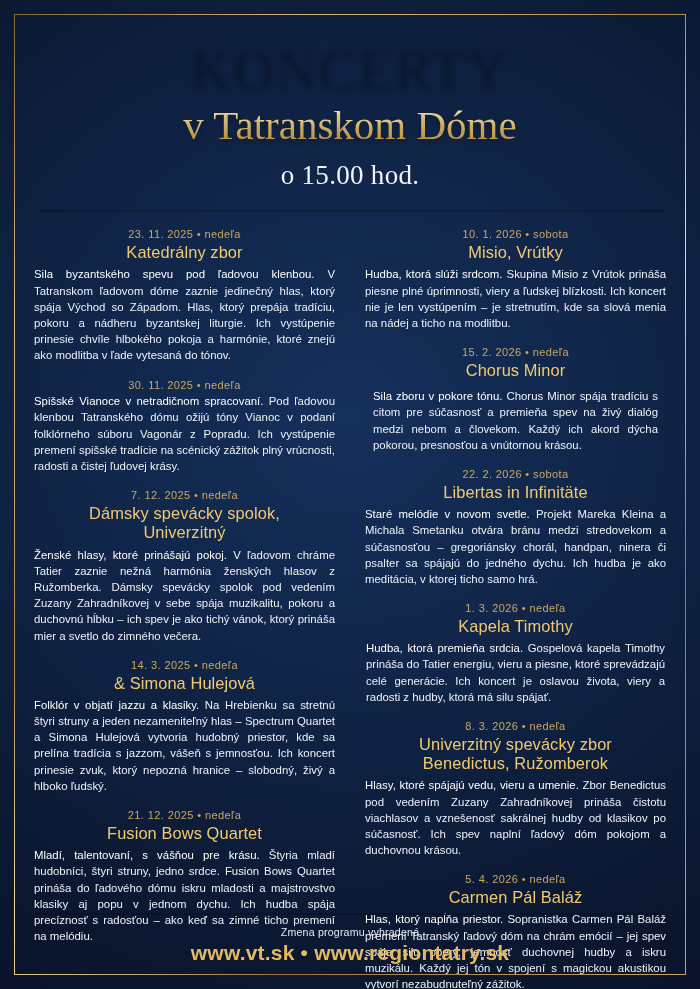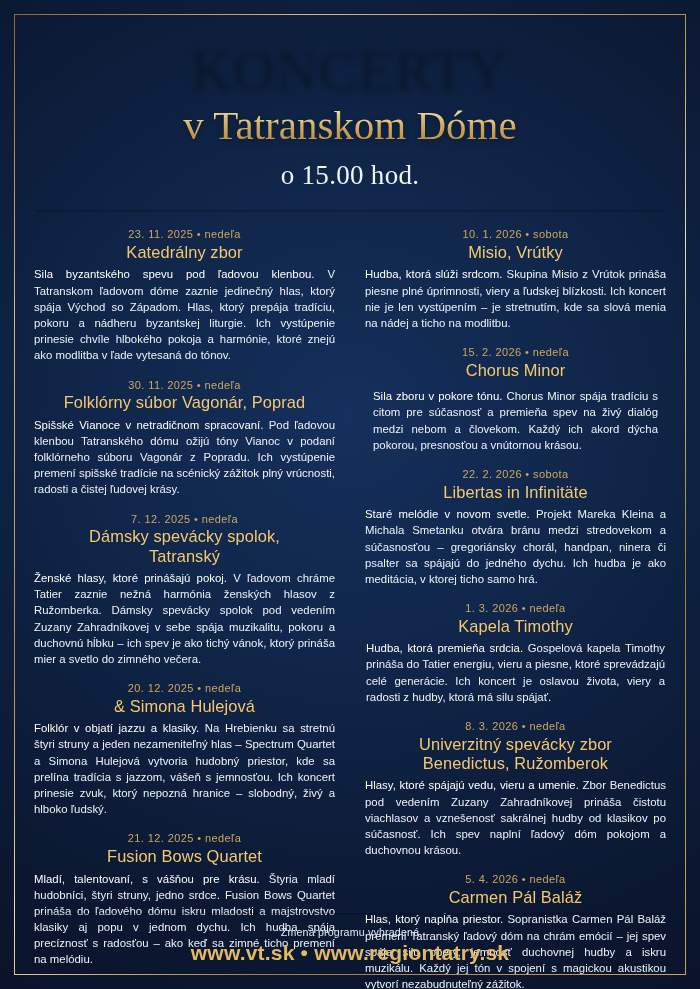--- a/index.html
+++ b/index.html
@@ -192,35 +192,32 @@
       <div class="col" id="col-left">
           <div class="event">
             <div class="ev-date">23. 11. 2025 • nedeľa</div>
             <div class="ev-name">
               <div>Katedrálny zbor</div>
             </div>
             <p class="ev-body" style="margin: 0px;"><span class="ev-lead">Sila byzantského spevu pod ľadovou klenbou.</span><span> V Tatranskom ľadovom dóme zaznie jedinečný hlas, ktorý spája Východ so Západom. Hlas, ktorý prepája tradíciu, pokoru a nádheru byzantskej liturgie. Ich vystúpenie prinesie chvíle hlbokého pokoja a harmónie, ktoré znejú ako modlitba v ľade vytesaná do tónov.</span></p>
           </div>
           <div class="event">
             <div class="ev-date">30. 11. 2025 • nedeľa</div>
-            <div class="ev-name">
-              <div>Folklórny súbor Vagonár, Poprad</div>
-            </div>
             <p class="ev-body" style="margin: 0px;"><span class="ev-lead">Spišské Vianoce v netradičnom spracovaní.</span><span> Pod ľadovou klenbou Tatranského dómu ožijú tóny Vianoc v podaní folklórneho súboru Vagonár z Popradu. Ich vystúpenie premení spišské tradície na scénický zážitok plný vrúcnosti, radosti a čistej ľudovej krásy.</span></p>
           </div>
           <div class="event">
             <div class="ev-date">7. 12. 2025 • nedeľa</div>
             <div class="ev-name">
               <div>Dámsky spevácky spolok,</div>
-              <div>Tatranský</div>
+              <div>Univerzitný</div>
             </div>
             <p class="ev-body" style="margin: 0px;"><span class="ev-lead">Ženské hlasy, ktoré prinášajú pokoj.</span><span> V ľadovom chráme Tatier zaznie nežná harmónia ženských hlasov z Ružomberka. Dámsky spevácky spolok pod vedením Zuzany Zahradníkovej v sebe spája muzikalitu, pokoru a duchovnú hĺbku – ich spev je ako tichý vánok, ktorý prináša mier a svetlo do zimného večera.</span></p>
           </div>
           <div class="event">
-            <div class="ev-date">20. 12. 2025 • nedeľa</div>
+            <div class="ev-date">14. 3. 2025 • nedeľa</div>
             <div class="ev-name">
               <div>&amp; Simona Hulejová</div>
             </div>
             <p class="ev-body" style="margin: 0px;"><span class="ev-lead">Folklór v objatí jazzu a klasiky.</span><span> Na Hrebienku sa stretnú štyri struny a jeden nezameniteľný hlas – Spectrum Quartet a Simona Hulejová vytvoria hudobný priestor, kde sa prelína tradícia s jazzom, vášeň s jemnosťou. Ich koncert prinesie zvuk, ktorý nepozná hranice – slobodný, živý a hlboko ľudský.</span></p>
           </div>
           <div class="event">
             <div class="ev-date">21. 12. 2025 • nedeľa</div>
             <div class="ev-name">
               <div>Fusion Bows Quartet</div>
             </div>

